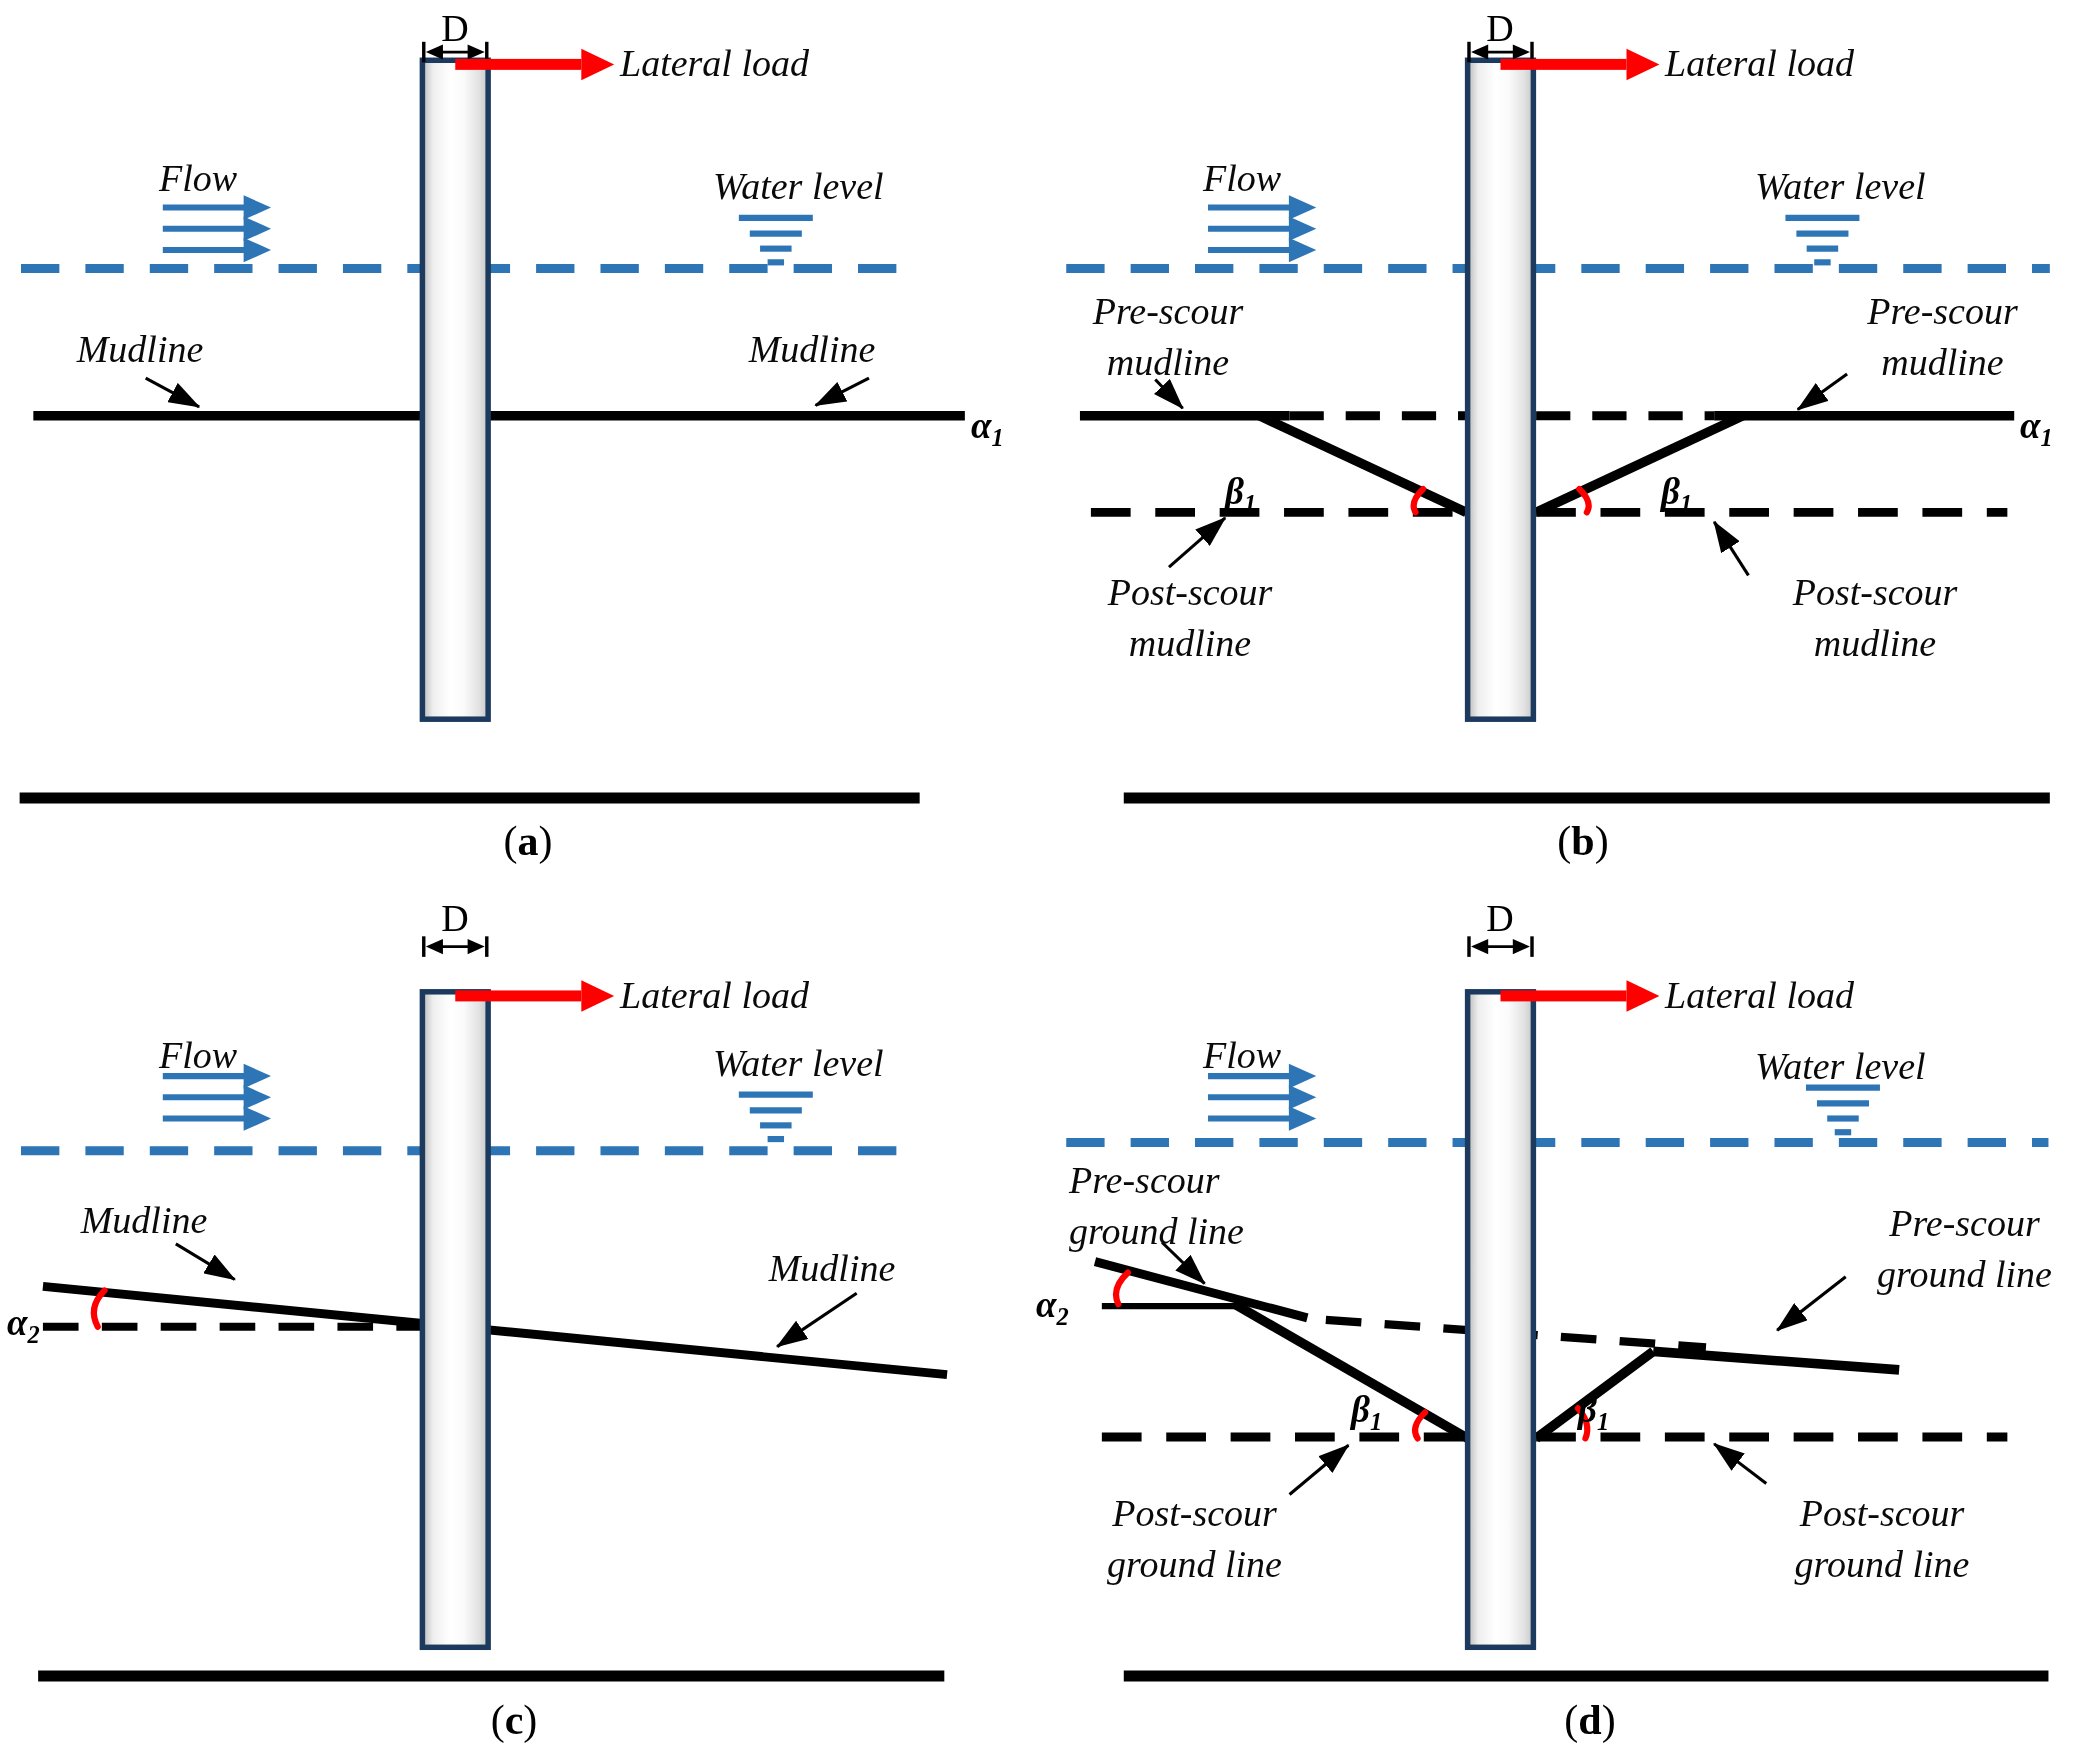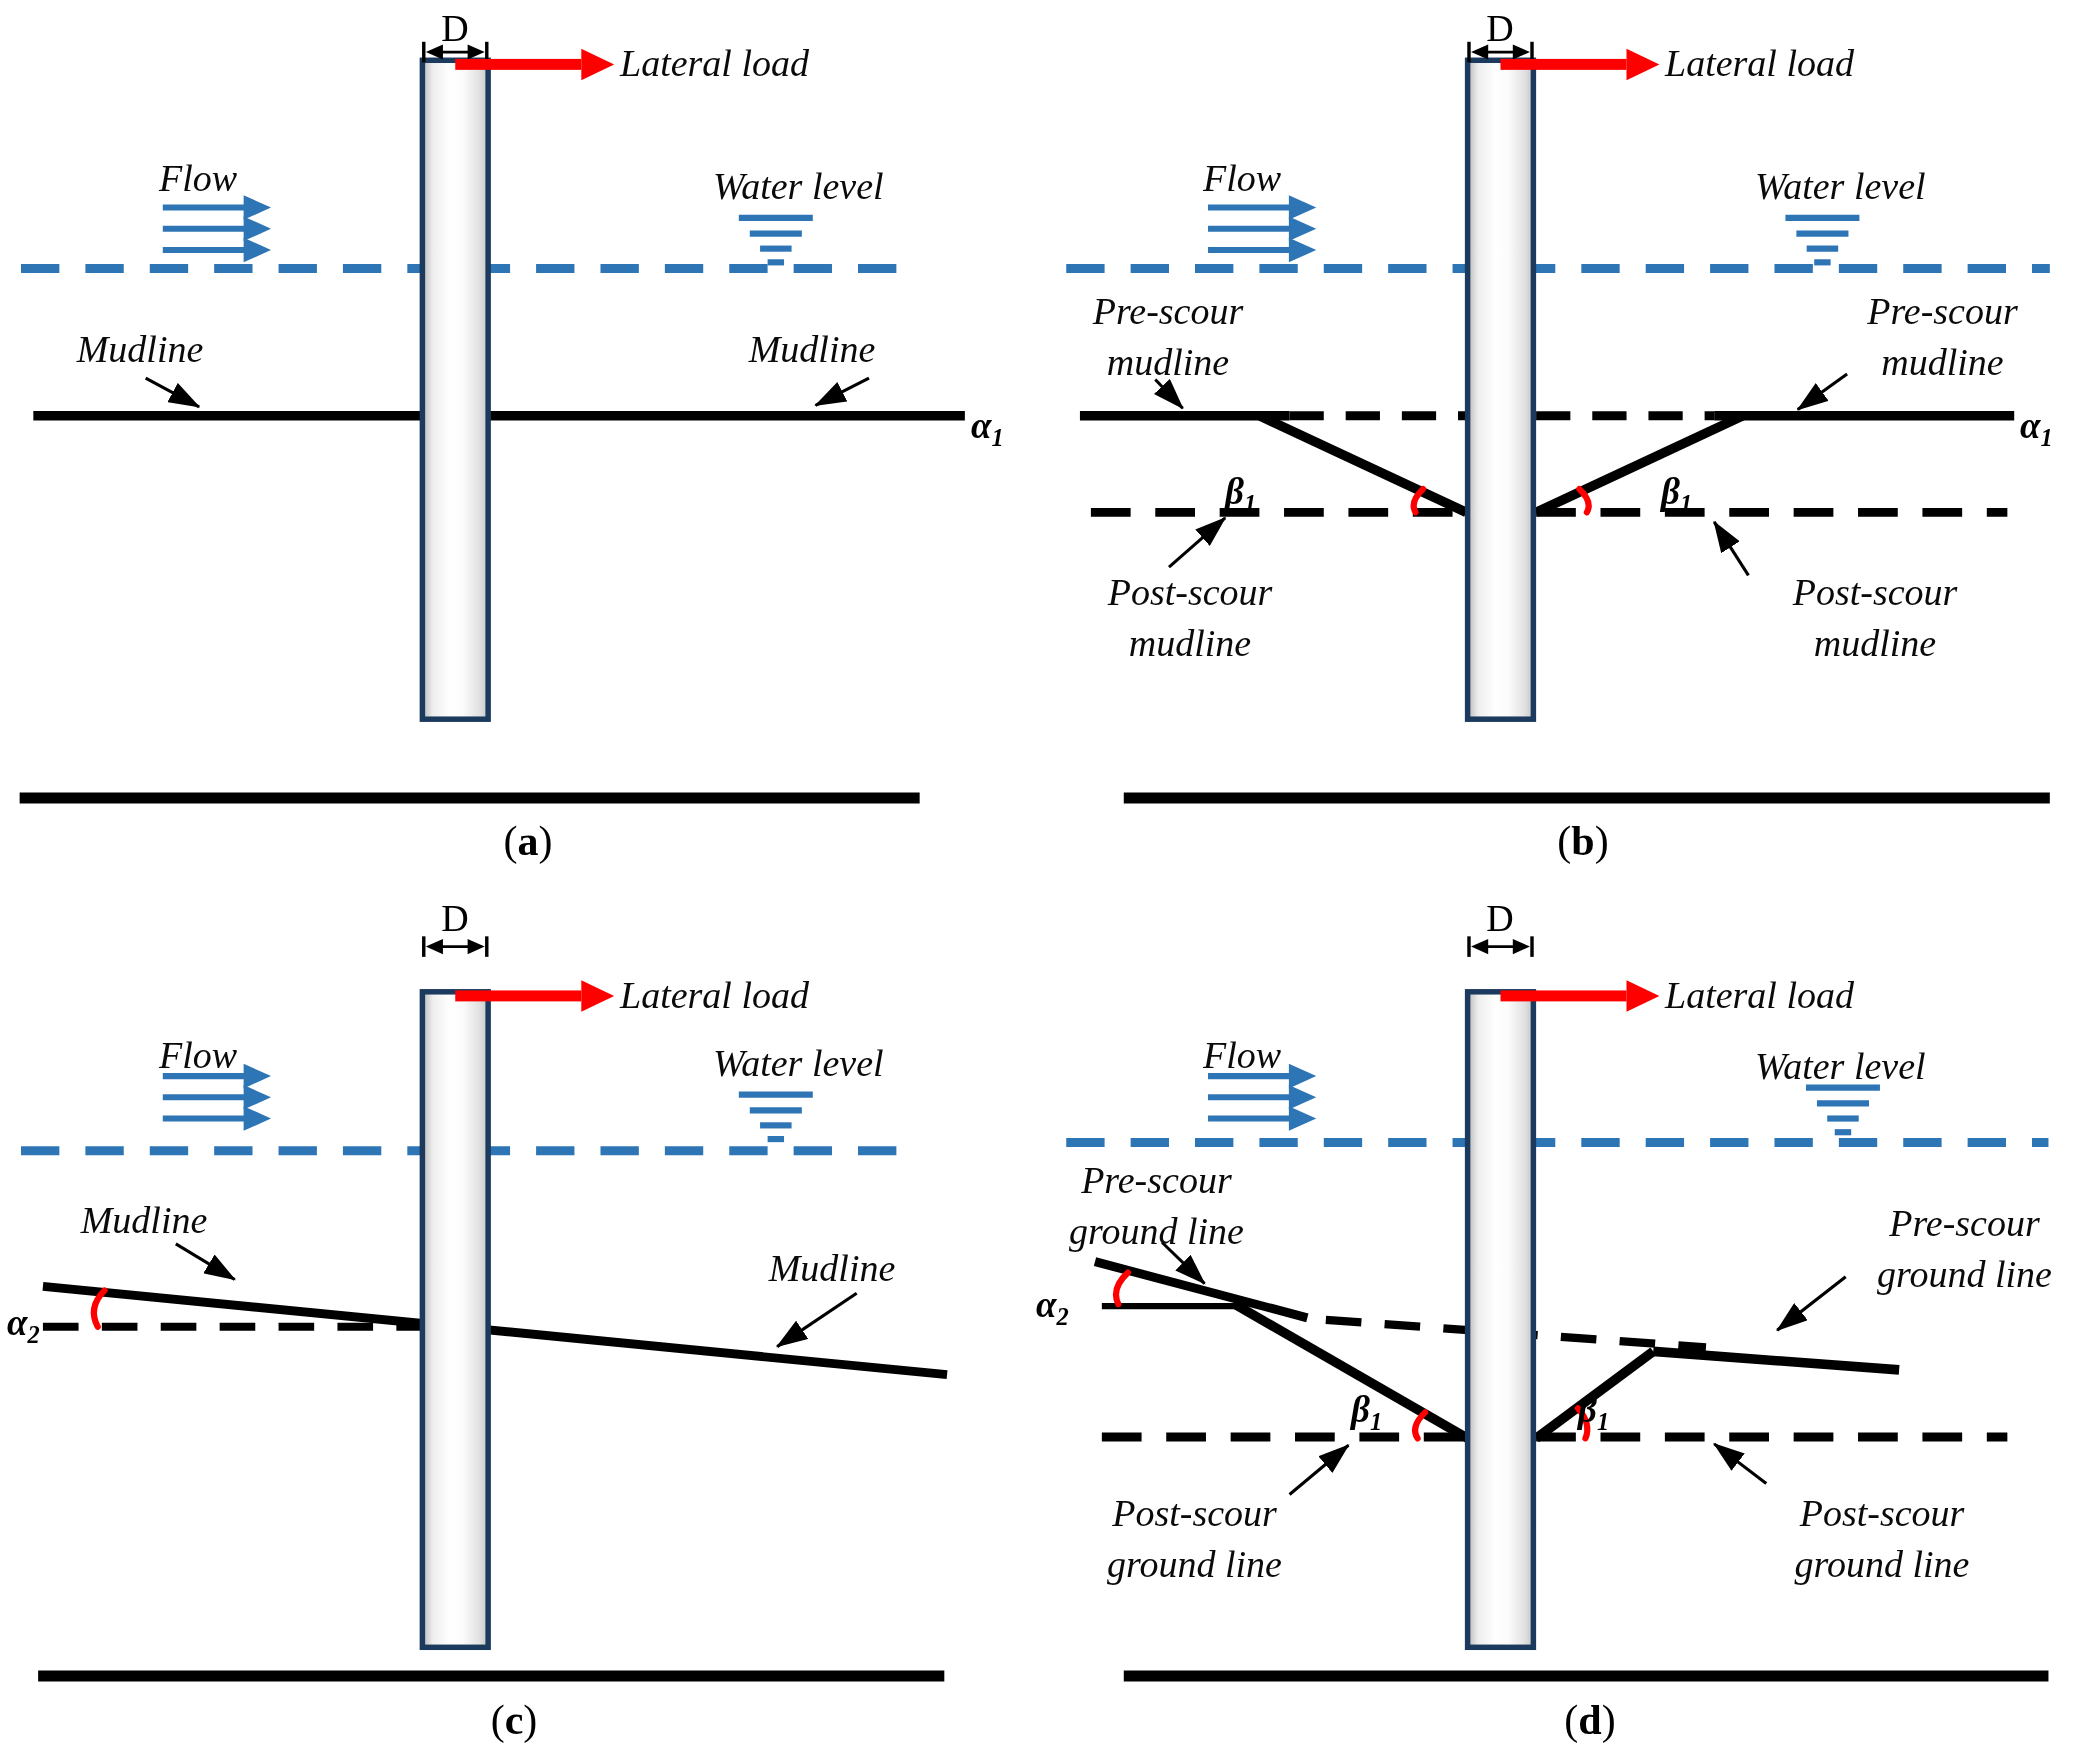--- a/index.html
+++ b/index.html
@@ -1,19 +1,19 @@
 <!DOCTYPE html>
 <html style="font-size:11px"><head>
 <meta charset="utf-8">
 <style>
   html,body{margin:0;padding:0;background:#ffffff;}
   .canvas{position:relative;width:2077px;height:1761px;background:#ffffff;overflow:hidden;
           font-family:"Liberation Serif", serif;}
   svg.art{position:absolute;left:0;top:0;}
-  .lbl{position:absolute;font:italic 38px/1.2 "Liberation Serif", serif;color:#0a0a0a;white-space:nowrap;text-align:center;}
+  .lbl{position:absolute;font:italic 38px/1.2 "Liberation Serif", serif;color:#0a0a0a;white-space:nowrap;}
   .center{text-align:center;}
   .two{line-height:51px;font-style:italic;}
   .greek{position:absolute;font:italic 700 37px "Liberation Serif", serif;color:#000;white-space:nowrap;margin-top:16px;}
   .greek sub{font-size:0.66em;line-height:0;vertical-align:-8.2px;}
   .cap{position:absolute;font:400 42px "Liberation Serif", serif;color:#000;white-space:nowrap;}
   .cap .capletter{font-weight:700;}
   .dlabel{position:absolute;font:400 38px "Liberation Serif", serif;color:#000;white-space:nowrap;}
 </style>
 </head>
 <body>

